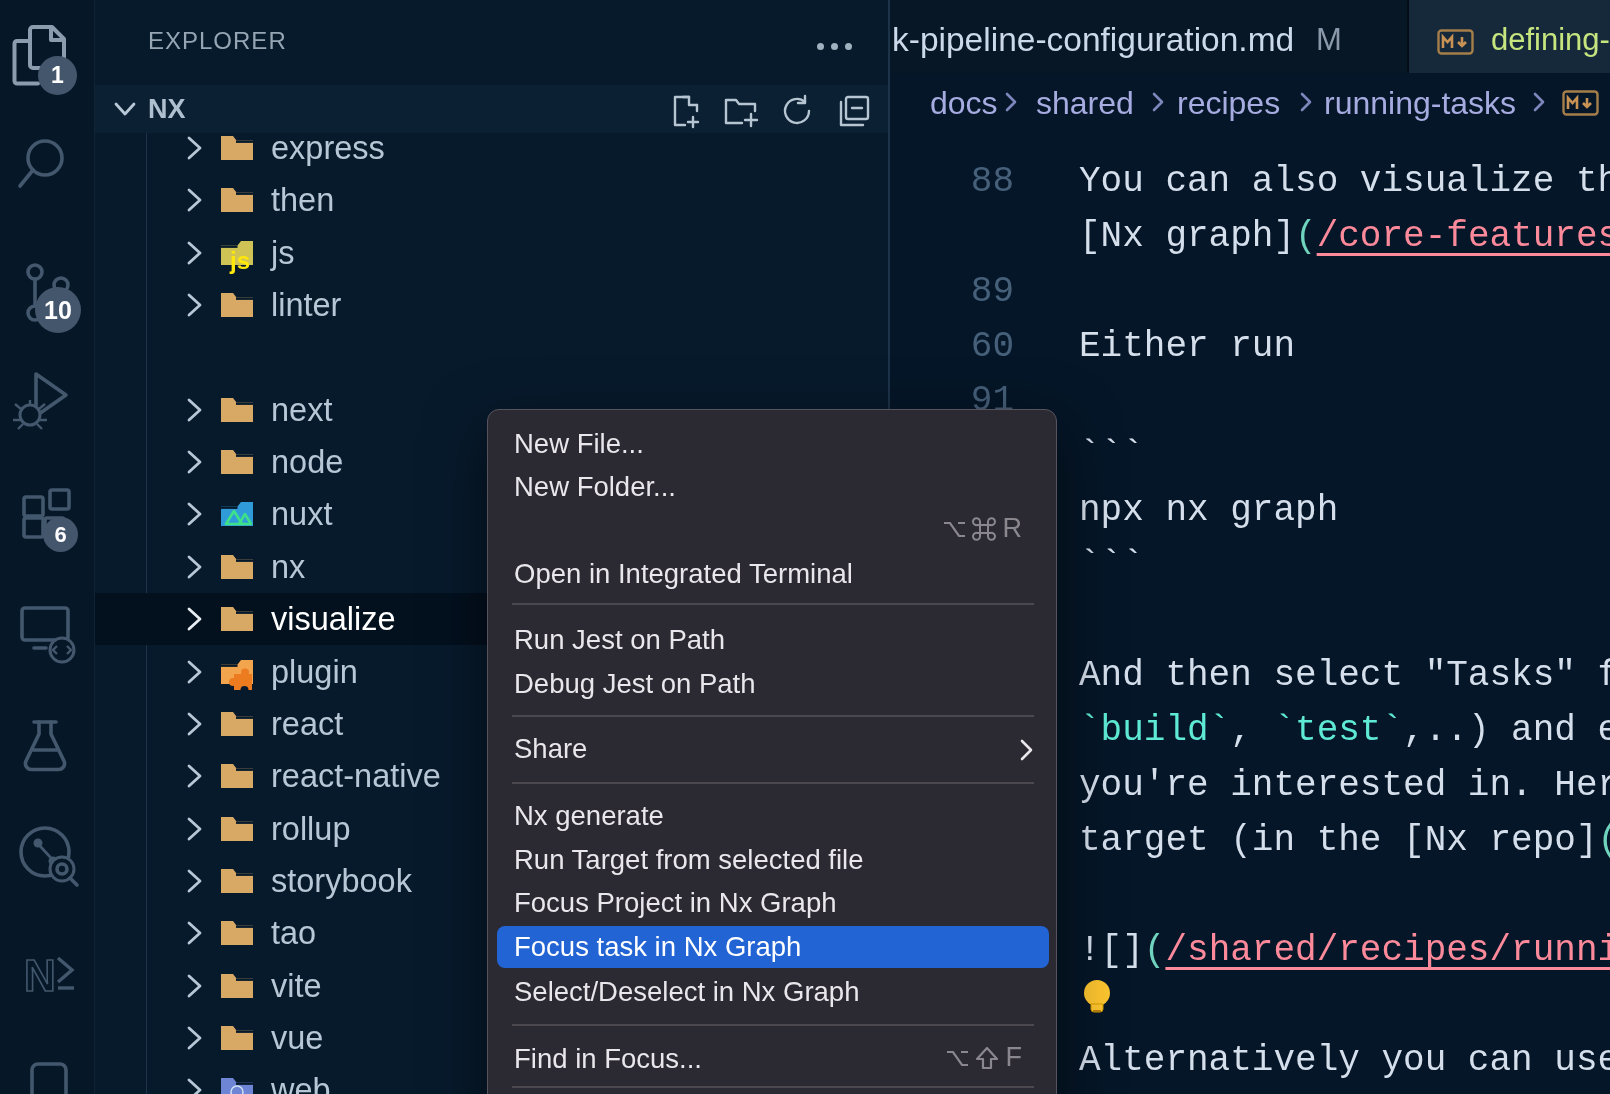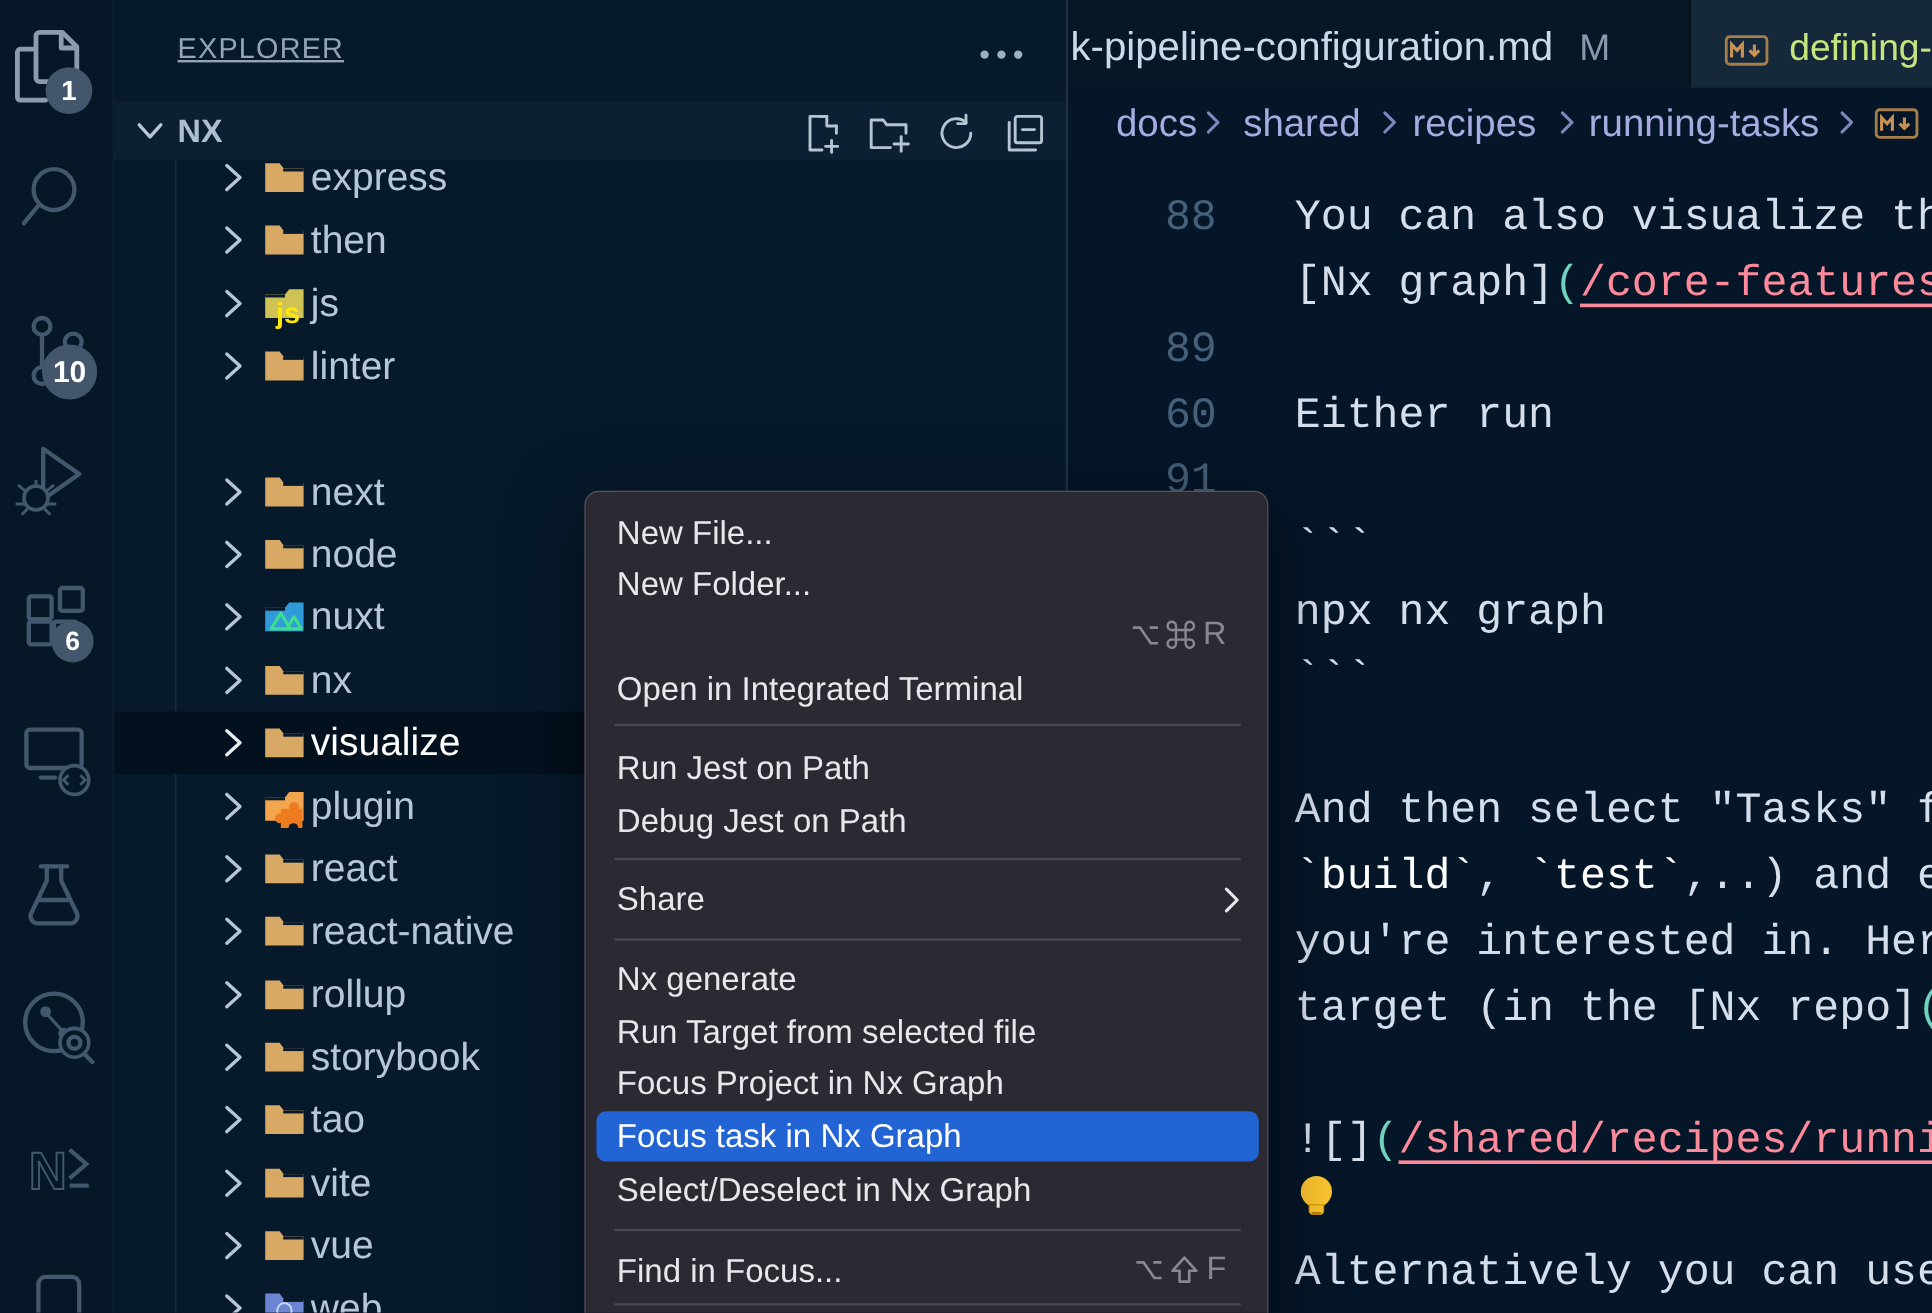--- a/index.html
+++ b/index.html
@@ -3,41 +3,41 @@
 <meta charset="utf-8">
 <style>
   * { margin:0; padding:0; box-sizing:border-box; }
   html,body { width:1610px; height:1094px; overflow:hidden; background:#051628; }
   body { font-family:"Liberation Sans", sans-serif; position:relative; }
   .abs { position:absolute; }
   #actbar { left:0; top:0; width:95px; height:1094px; background:#061728; border-right:1px solid #0f2335; }
   .badge { position:absolute; background:#44566b; color:#fff; border-radius:50%;
            font-weight:700; display:flex; align-items:center; justify-content:center; }
   #sidebar { left:95px; top:0; width:793px; height:1094px; background:#071a2c; overflow:hidden; }
-  #sbtitle { left:53px; top:27px; font-size:24px; letter-spacing:1px; color:#95a5b4;text-decoration:underline; }
+  #sbtitle { left:53px; top:27px; font-size:24px; letter-spacing:1px; color:#95a5b4; }
   #nxhead { left:0; top:85px; width:793px; height:48px; background:#0c2033; }
   .row { position:absolute; left:0; width:793px; height:52px; }
   .rowbg { position:absolute; left:0; top:0; width:793px; height:52px; background:#03101e; }
-  .rowlab { position:absolute; left:164px; top:50%; transform:translateY(-50%);
+  .rowlab { position:absolute; left:176px; top:50%; transform:translateY(-50%);
             font-size:32.5px; color:#b7c7d6; white-space:nowrap; }
   .chev { position:absolute; left:88px; top:50%; transform:translateY(-50%); }
   .fold { position:absolute; left:125px; top:50%; transform:translateY(-50%); }
   #guide { left:51px; top:133px; width:1px; height:961px; background:#1c3349; }
   #editor { left:888px; top:0; width:722px; height:1094px; background:#051628; overflow:hidden;
             border-left:2px solid #1d3349; }
   #tabs { position:absolute; left:0; top:0; width:722px; height:73px; background:#081726; }
   #tab2 { position:absolute; left:517px; top:0; width:205px; height:73px; background:#16293b;
            border-left:2px solid #050e18; }
   .codeline { position:absolute; left:189px; font-family:"Liberation Mono", monospace;
               font-size:36px; line-height:54px; color:#d5dfec; white-space:pre; }
   .lnum { position:absolute; font-family:"Liberation Mono", monospace; font-size:36px; line-height:54px;
           color:#46607a; width:90px; text-align:right; left:34px; }
   .teal { color:#6fd3bd; }
   .pink { color:#fc8a9b; text-decoration:underline; text-underline-offset:7px; text-decoration-thickness:3px; }
-  .grn  { color:#ffffff; }
+  .grn  { color:#5eead4; }
   #menu { left:487px; top:409px; width:570px; height:760px; background:#2b2931;
           border:1px solid #56535c; border-radius:12px; box-shadow:0 18px 60px rgba(0,0,0,.55); }
   .mi { position:absolute; left:26px; height:38px; line-height:38px; font-size:27.5px; color:#e9e7ec; white-space:nowrap; }
   .msep { position:absolute; left:24px; width:522px; height:2px; background:#4b4850; }
   .dots span { display:inline-block; width:7px; height:7px; border-radius:50%; background:#9fb0bf; margin-right:7px; }
 </style>
 </head>
 <body>
 <div class="abs" id="actbar"></div>
 

